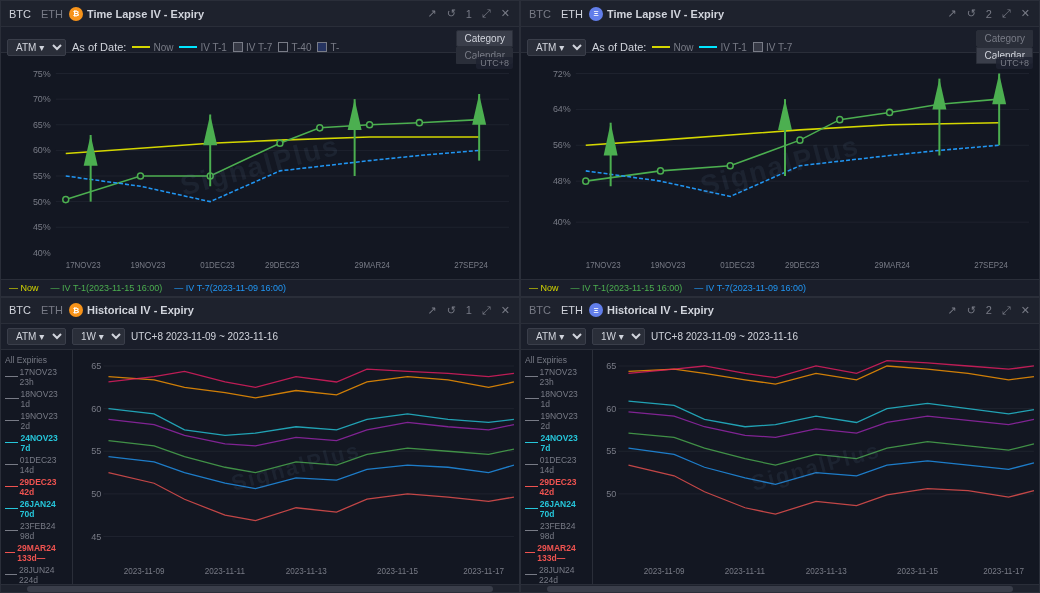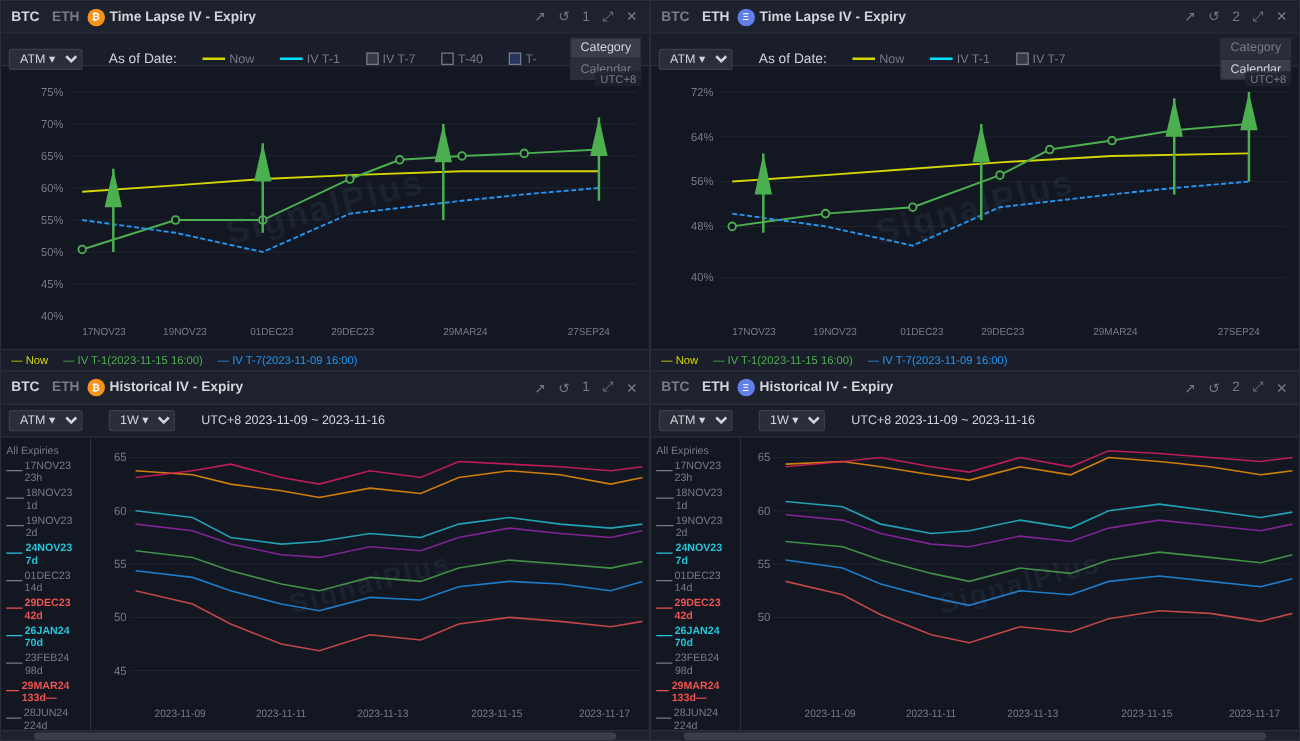--- a/index.html
+++ b/index.html
@@ -82,21 +82,21 @@
       color: #d1d4dc;
     }
     .panel-toolbar {
       display: flex;
       align-items: center;
       padding: 3px 6px;
       border-bottom: 1px solid #2a2e39;
       background: #1a1e2a;
       height: 26px;
       flex-shrink: 0;
-      gap: 21px;
+      gap: 6px;
       flex-wrap: wrap;
     }
     .atm-select {
       background: #2a2e39;
       color: #d1d4dc;
       border: 1px solid #3a3e4a;
       padding: 1px 4px;
       font-size: 10px;
       border-radius: 2px;
       cursor: pointer;
@@ -175,21 +175,21 @@
     }
     .tab-group .tab-btn:first-child { border-radius: 2px 0 0 2px; }
     .tab-group .tab-btn:last-child { border-radius: 0 2px 2px 0; }
     .crypto-tabs {
       display: flex;
       gap: 6px;
       margin-right: 4px;
     }
     .crypto-tab {
       font-size: 11px;
-      font-weight: 700;
+      font-weight: 400;
       cursor: pointer;
       padding: 1px 2px;
       color: #787b86;
     }
     .crypto-tab.active { color: #d1d4dc; }
     .scrollbar-track {
       height: 8px;
       background: #1e222d;
       border-top: 1px solid #2a2e39;
       position: relative;

